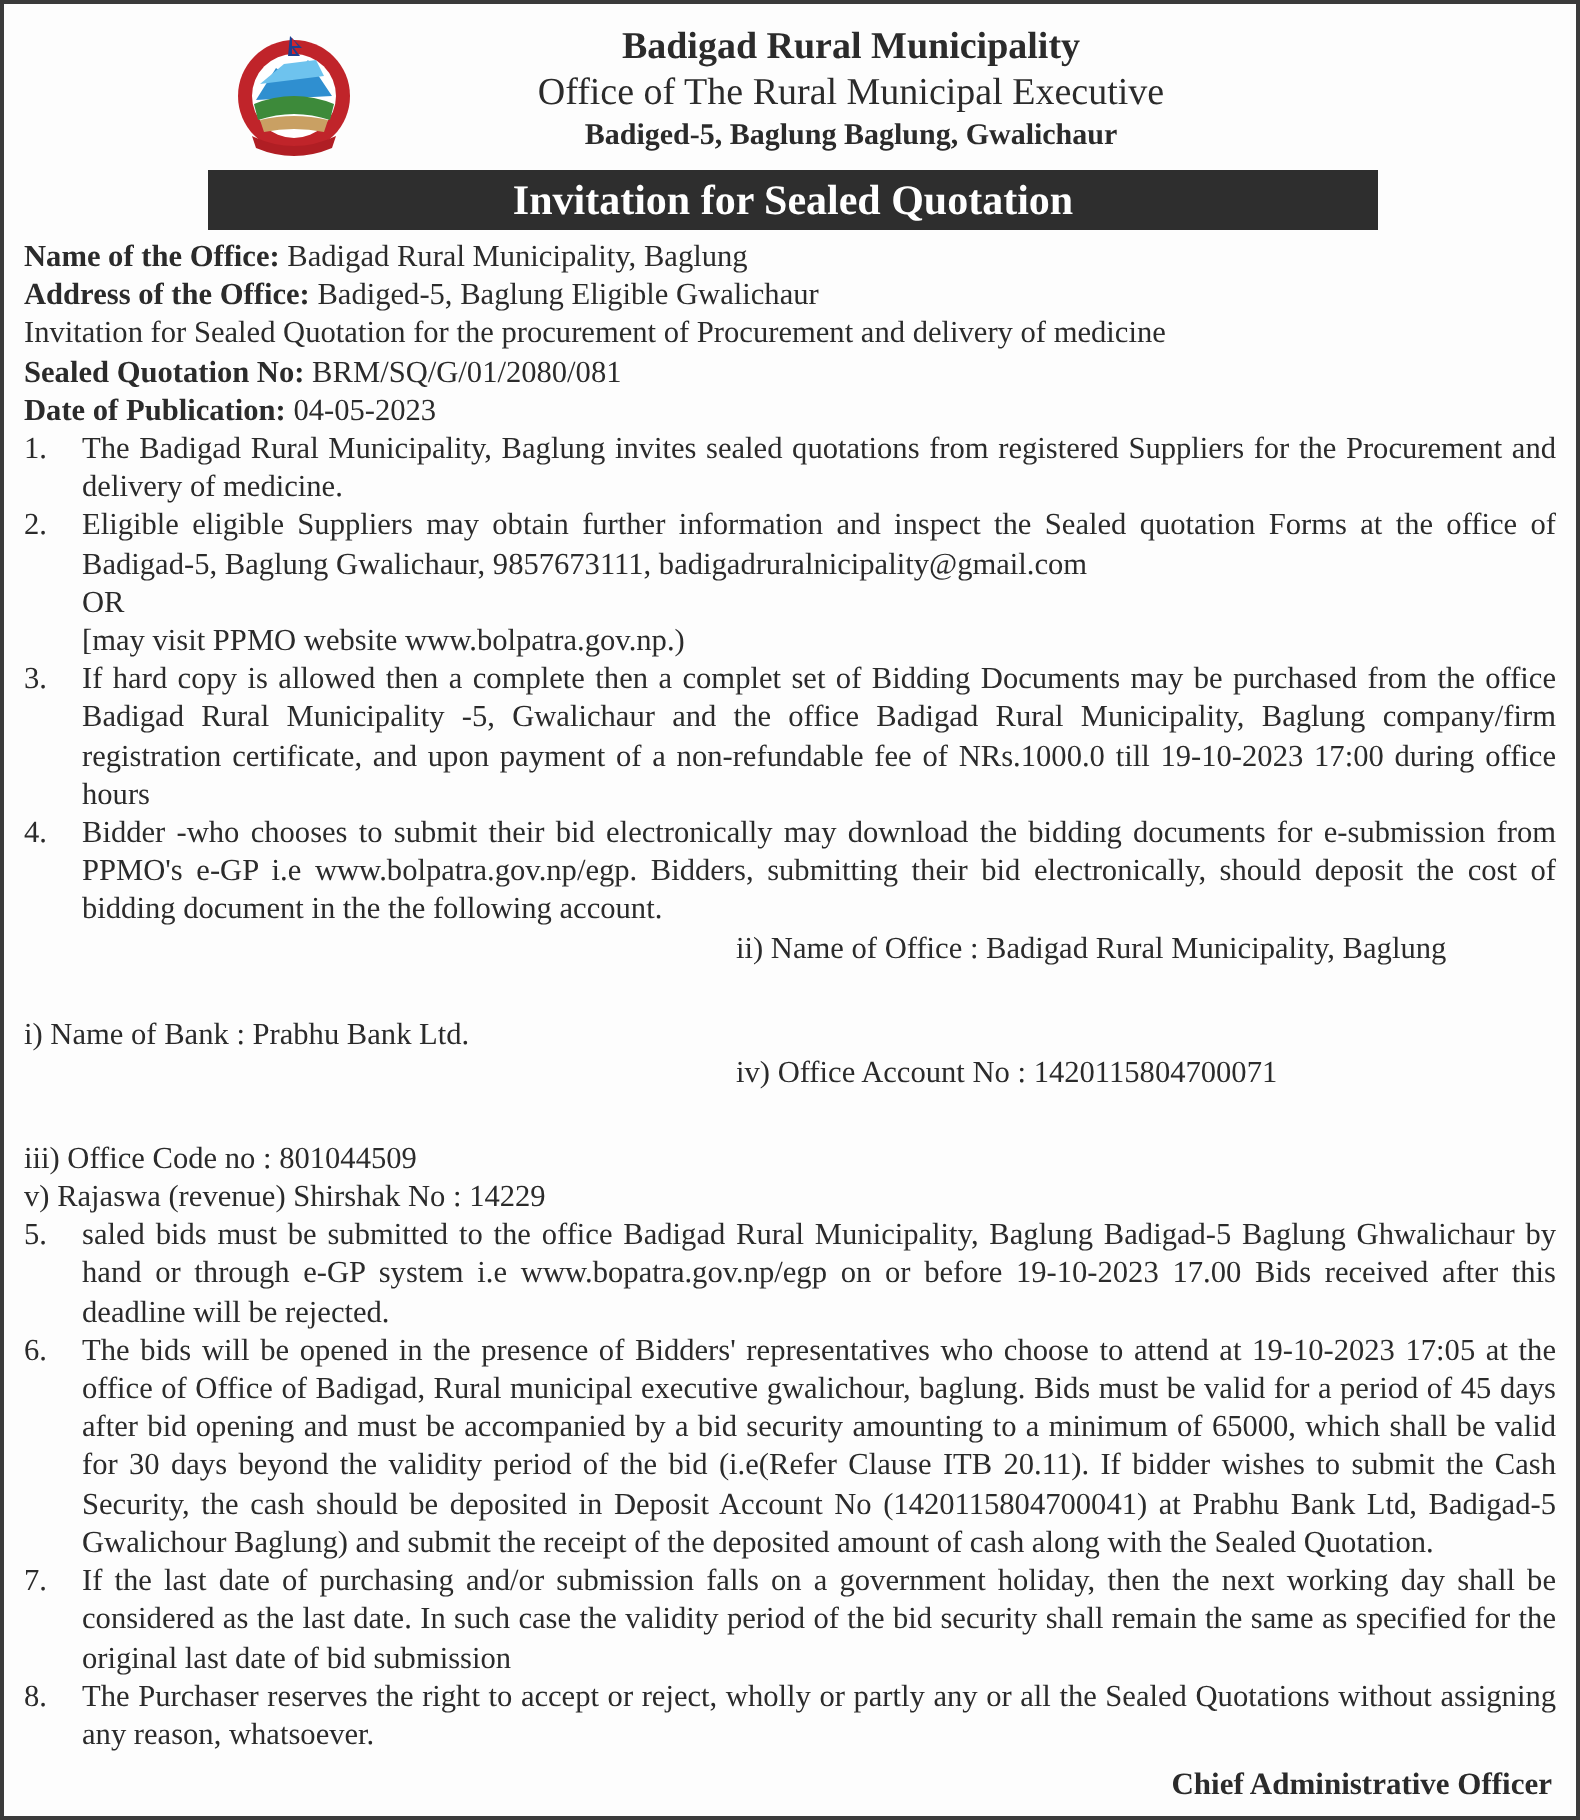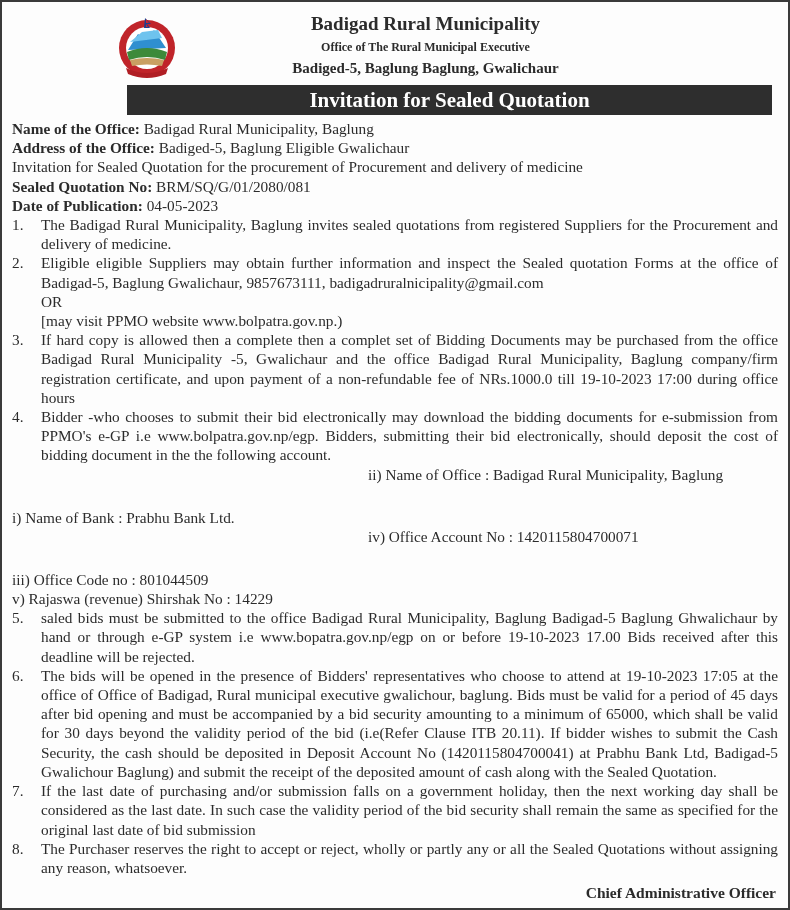--- a/index.html
+++ b/index.html
@@ -17,24 +17,24 @@
     }
     .header { position: relative; height: 112px; }
     .emblem {
       position: absolute; left: 110px; top: 14px; width: 70px; height: 64px;
     }
     .head-lines {
       position: absolute; left: 0; right: 0; top: 10px; text-align: center;
       padding-left: 61px;
     }
     .head-lines .l1 { font-weight: bold; font-size: 19px; line-height: 24px; margin-left: 0; }
-    .head-lines .l2 { font-weight: bold; font-size: 12px; line-height: 22px; }
+    .head-lines .l2 { font-weight: normal; font-size: 19px; line-height: 22px; }
     .head-lines .l3 { font-weight: bold; font-size: 15px; line-height: 20px; text-align: center; }
     .banner {
-      position: absolute; left: 125px; top: 83px; width: 645px; height: 30px;
+      position: absolute; left: 102px; top: 83px; width: 585px; height: 30px;
       background: #2e2e2e; color: #ffffff; text-align: center;
       font-weight: bold; font-size: 21px; line-height: 30px;
     }
     .body {
       position: absolute; left: 10px; right: 10px; top: 117px;
       font-size: 15.3px; line-height: 19.2px;
     }
     .row { white-space: nowrap; }
     .b { font-weight: bold; }
     ol.items { margin: 0; padding: 0; list-style: none; }

